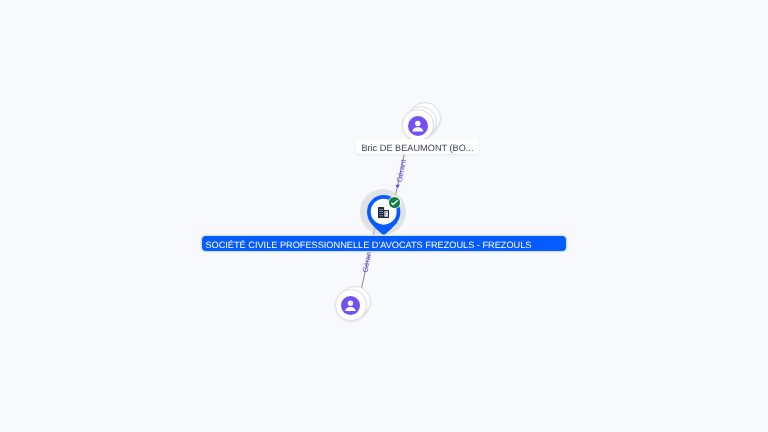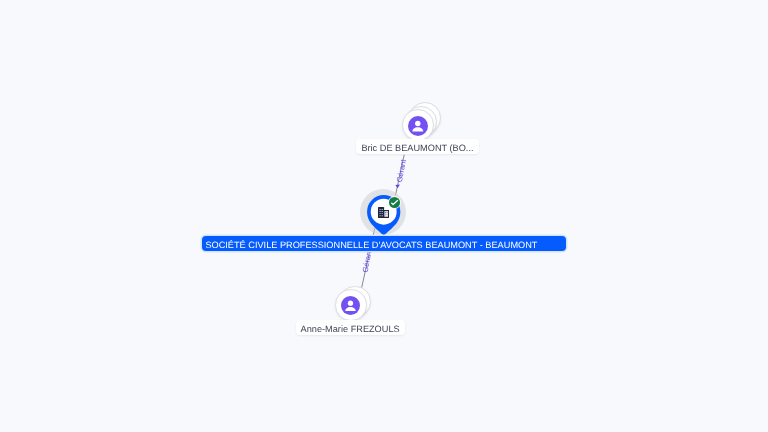--- a/index.html
+++ b/index.html
@@ -72,27 +72,26 @@
         <rect x="69" y="74" width="9" height="9" rx="1"></rect>
           <rect x="86" y="74" width="9" height="9" rx="1"></rect>
       </g>
     </svg>
     <svg width="15" height="15" viewBox="0 0 30 30" style="position:absolute;left:28.6px;top:6.5px;">
       <circle cx="15" cy="15" r="13" fill="#ffffff" opacity="0.8"></circle>
       <circle cx="15" cy="15" r="11.1" fill="#137d43"></circle>
       <path d="M9.2 16.2 L12.2 19 L21 11" stroke="#fff" stroke-width="2.5" fill="none" stroke-linecap="round" stroke-linejoin="round"></path>
     </svg>
   </div>
-  <div class="selbar" style="left:201.7px;top:236px;">SOCIÉTÉ CIVILE PROFESSIONNELLE D'AVOCATS BEAUMONT - BEAUMONT</div>
+  <div class="selbar" style="left:201.7px;top:236px;">SOCIÉTÉ CIVILE PROFESSIONNELLE D'AVOCATS FREZOULS - FREZOULS</div>
 
   <div class="stack" style="left:334px;top:286px;width:40px;height:36px;">
     <div class="av-c" style="left:5.1px;top:-0.2px;width:31.5px;height:31.5px;"></div>
     <div class="av-c" style="left:1px;top:3.1px;width:31.5px;height:31.5px;"></div>
     <div class="av-ico" style="left:6.8px;top:9.9px;width:19.3px;height:19.3px;">
       <svg width="100%" height="100%" viewBox="0 0 100 100" fill="#fff">
           <circle cx="49" cy="37.5" r="13.6"></circle>
           <path d="M22 77.5 c0 -12 11.5 -21 27 -21 s27 9 27 21 z"></path>
         </svg>
     </div>
   </div>
-  <div class="nlabel" style="left:295.5px;top:320.3px;">Anne-Marie FREZOULS</div>
 
 </div>
 
 </body></html>

